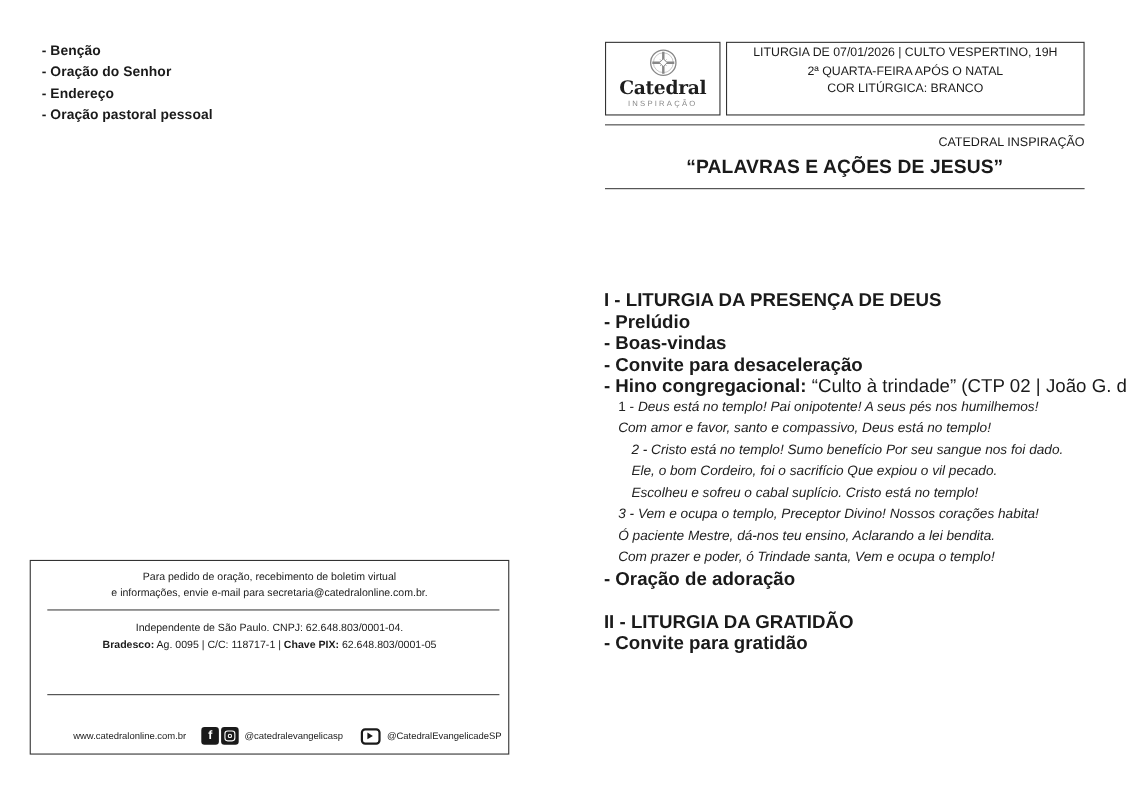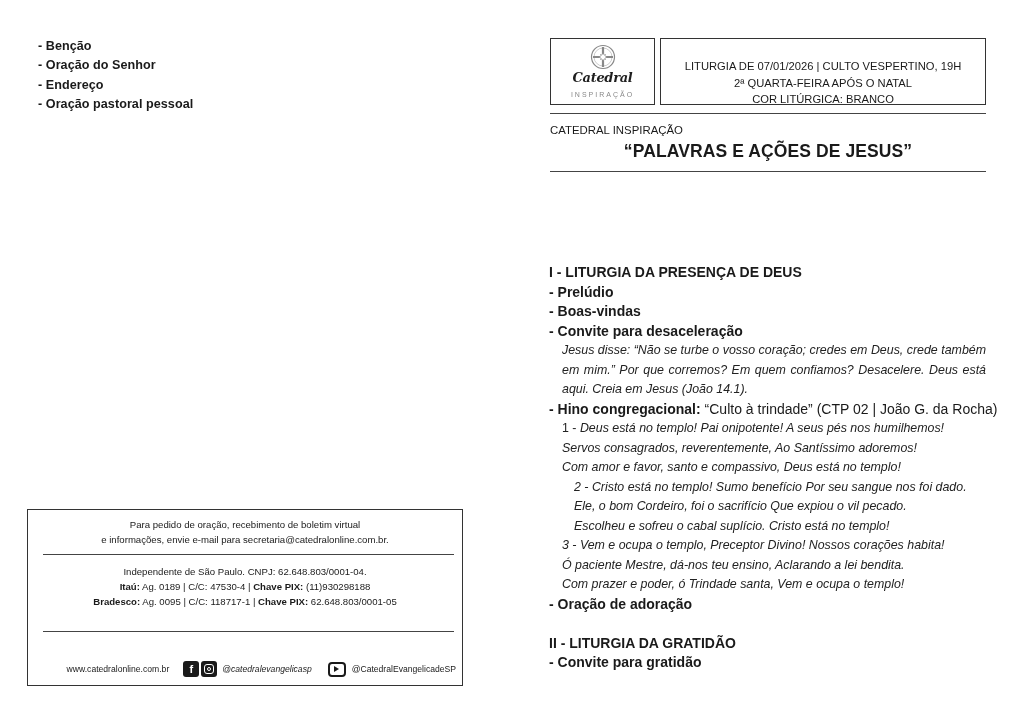--- a/index.html
+++ b/index.html
@@ -20,41 +20,41 @@
     .info-box .b2 .ln { font-size: 9.6px; }
     .info-box .b3 { position: absolute; left: 0; right: 0; top: 130px; }
     .info-box b { font-weight: bold; }
     .social { position: absolute; left: 8px; right: 6px; top: 149px; height: 20px; display: flex; align-items: center; font-size: 8.6px; color: #1a1a1a; justify-content: flex-end; }
     .social .web { margin-right: 14px; }
     .ico { display: inline-flex; align-items: center; justify-content: center; width: 16px; height: 16px; border-radius: 3px; background: #1a1a1a; color: #fff; font-weight: bold; font-size: 11px; margin-right: 2px; }
     .ico.ig span { width: 10px; height: 10px; border: 1.6px solid #fff; border-radius: 3px; display: inline-block; position: relative; }
     .ico.ig span::after { content: ""; position: absolute; left: 1.5px; top: 1.5px; width: 4px; height: 4px; border: 1.3px solid #fff; border-radius: 50%; box-sizing: border-box; }
     .ico.yt { width: 18px; height: 15px; background: #fff; border: 2px solid #1a1a1a; border-radius: 4px; }
     .ico.yt span { width: 0; height: 0; border-left: 5px solid #1a1a1a; border-top: 3px solid transparent; border-bottom: 3px solid transparent; display: inline-block; }
-    .social .handle { margin-left: 3px; margin-right: 16px; font-style: italic; }
+    .social .handle { margin-left: 3px; margin-right: 16px; }
     .social .handle2 { margin-left: 4px; }
 
     
     .logo-box { position: absolute; left: 550px; top: 38px; width: 105px; height: 67px; border: 1.2px solid #333; text-align: center; }
     .logo-mark { position: absolute; left: 39px; top: 5px; width: 26px; height: 26px; }
-    .logo-name { position: absolute; left: 0; right: 0; top: 31px; font-family: "DejaVu Serif", serif; font-weight: bold; font-size: 13px; color: #1e1e1e; letter-spacing: -0.3px; font-style: italic; }
+    .logo-name { position: absolute; left: 0; right: 0; top: 31px; font-family: "DejaVu Serif", serif; font-weight: bold; font-size: 17px; color: #1e1e1e; letter-spacing: -0.3px; }
     .logo-sub { position: absolute; left: 0; right: 0; top: 52px; font-size: 7px; letter-spacing: 2px; color: #888; }
 
-    .head-box { position: absolute; left: 660px; top: 38px; width: 326px; height: 67px; border: 1.2px solid #333; text-align: center; padding-top: 19px; }
+    .head-box { position: absolute; left: 660px; top: 38px; width: 326px; height: 67px; border: 1.2px solid #333; text-align: center; padding-top: 1px; }
     .head-box .hl { font-size: 11.2px; line-height: 16.6px; color: #1a1a1a; }
 
     .hr { position: absolute; left: 550px; width: 436px; height: 1.4px; background: #444; }
     .hr.top { top: 113px; }
     .hr.bot { top: 171px; }
 
-    .church { position: absolute; left: 550px; width: 436px; top: 124px; text-align: left; font-size: 11.4px; color: #1a1a1a; }
+    .church { position: absolute; left: 550px; width: 436px; top: 124px; text-align: right; font-size: 11.4px; color: #1a1a1a; }
     .theme { position: absolute; left: 550px; width: 436px; top: 141px; text-align: center; font-size: 17.5px; font-weight: bold; color: #1a1a1a; letter-spacing: 0.1px; }
 
     .liturgy { position: absolute; left: 549px; top: 263px; width: 440px; }
-    .liturgy .row { font-size: 14px; line-height: 19.5px; color: #1a1a1a; white-space: nowrap; }
+    .liturgy .row { font-size: 17px; line-height: 19.5px; color: #1a1a1a; white-space: nowrap; }
     .liturgy .bold { font-weight: bold; }
     .liturgy .it { font-style: italic; font-size: 12.4px; line-height: 19.5px; padding-left: 13px; color: #222; white-space: nowrap; }
     .liturgy .it.justify { white-space: normal; text-align: justify; width: 437px; }
     .liturgy .it.v2 { padding-left: 25px; }
     .liturgy .gap { height: 19.5px; }
     .liturgy .norm { font-weight: normal; }
     .liturgy .num { font-style: normal; }
   </style>
 </head>
 <body>
@@ -67,21 +67,20 @@
 </div>
 
 <div class="info-box">
   <div class="block b1">
     <div>Para pedido de oração, recebimento de boletim virtual</div>
     <div>e informações, envie e-mail para secretaria@catedralonline.com.br.</div>
   </div>
   <div class="rule r1"></div>
   <div class="block b2">
     <div class="ln">Independente de São Paulo. CNPJ: 62.648.803/0001-04.</div>
-    <div class="ln"><b>Itaú:</b><span> Ag. 0189 | C/C: 47530-4 | </span><b>Chave PIX:</b><span> (11)930298188</span></div>
     <div class="ln"><b>Bradesco:</b><span> Ag. 0095 | C/C: 118717-1 | </span><b>Chave PIX:</b><span> 62.648.803/0001-05</span></div>
   </div>
   <div class="rule r2"></div>
   <div class="social">
     <span class="web">www.catedralonline.com.br</span>
     <span class="ico fb">f</span>
     <span class="ico ig">
         <span></span>
       </span>
     <span class="handle">@catedralevangelicasp</span>
@@ -113,24 +112,22 @@
 <div class="hr top"></div>
 <div class="church">CATEDRAL INSPIRAÇÃO</div>
 <div class="theme">“PALAVRAS E AÇÕES DE JESUS”</div>
 <div class="hr bot"></div>
 
 <div class="liturgy">
   <div class="row bold">I - LITURGIA DA PRESENÇA DE DEUS</div>
   <div class="row bold">- Prelúdio</div>
   <div class="row bold">- Boas-vindas</div>
   <div class="row bold">- Convite para desaceleração</div>
-  <div class="it justify">Jesus disse: “Não se turbe o vosso coração; credes em Deus, crede também em mim.” Por que corremos? Em quem confiamos? Desacelere. Deus está aqui. Creia em Jesus (João 14.1).</div>
   <div class="row"><span class="bold">- Hino congregacional:</span><span class="norm"> “Culto à trindade” (CTP 02 | João G. da Rocha)</span></div>
   <div class="it"><span class="num">1 - </span><span>Deus está no templo! Pai onipotente! A seus pés nos humilhemos!</span></div>
-  <div class="it">Servos consagrados, reverentemente, Ao Santíssimo adoremos!</div>
   <div class="it">Com amor e favor, santo e compassivo, Deus está no templo!</div>
   <div class="it v2">2 - Cristo está no templo! Sumo benefício Por seu sangue nos foi dado.</div>
   <div class="it v2">Ele, o bom Cordeiro, foi o sacrifício Que expiou o vil pecado.</div>
   <div class="it v2">Escolheu e sofreu o cabal suplício. Cristo está no templo!</div>
   <div class="it">3 - Vem e ocupa o templo, Preceptor Divino! Nossos corações habita!</div>
   <div class="it">Ó paciente Mestre, dá-nos teu ensino, Aclarando a lei bendita.</div>
   <div class="it">Com prazer e poder, ó Trindade santa, Vem e ocupa o templo!</div>
   <div class="row bold">- Oração de adoração</div>
   <div class="gap"></div>
   <div class="row bold">II - LITURGIA DA GRATIDÃO</div>

